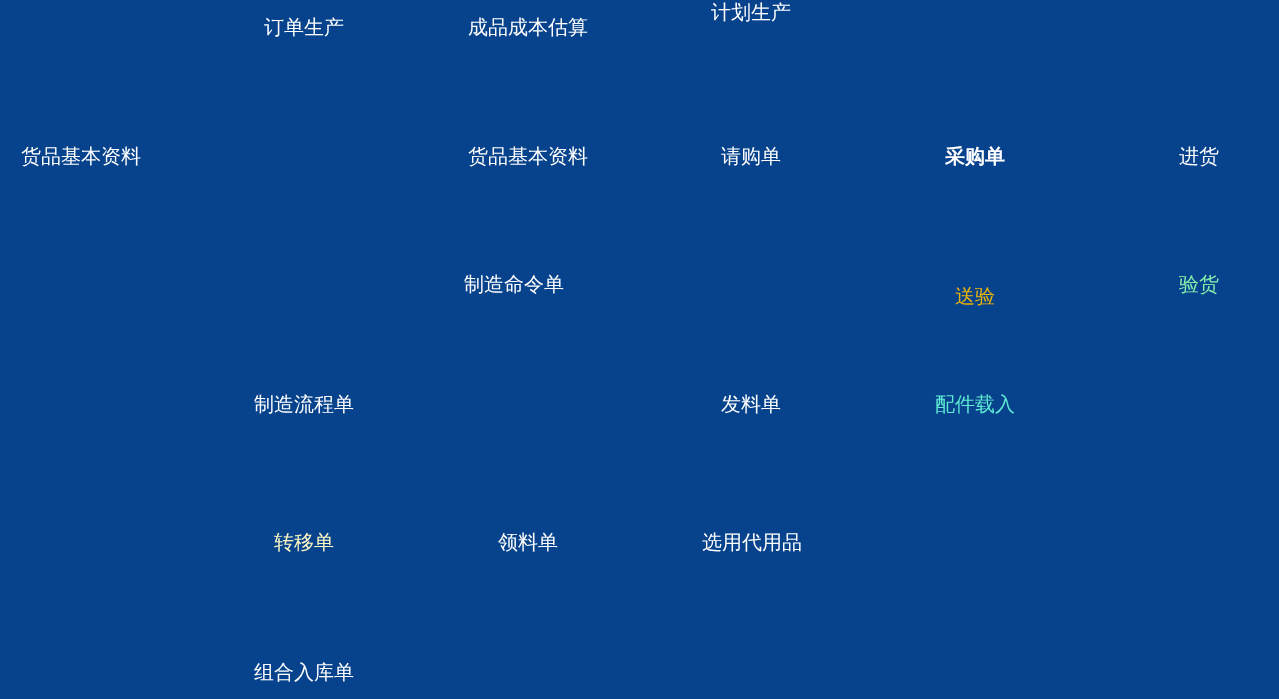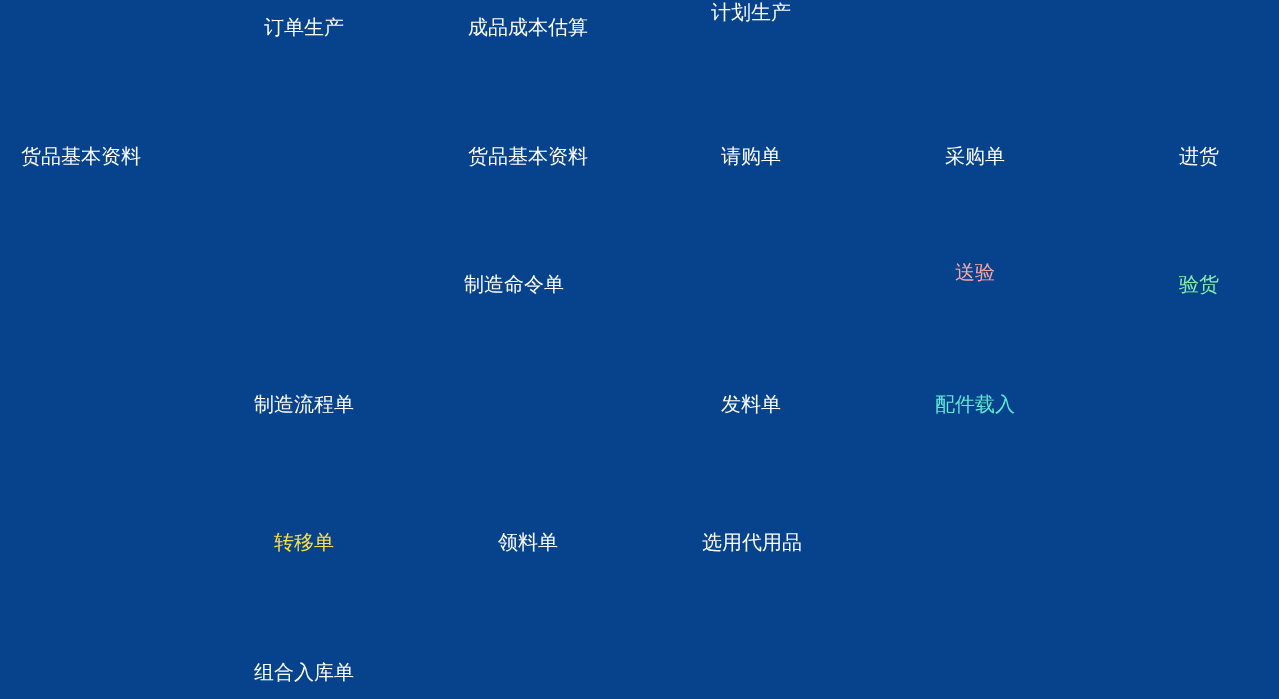--- a/index.html
+++ b/index.html
@@ -33,25 +33,25 @@
 </head>
 <body>
 
 <div class="diagram-canvas" style="width: 1279px; height: 699px; background: rgb(7, 66, 140);">
     <div class="node" style="left: 304px; top: 27px; color: rgb(255, 255, 255);">订单生产</div>
     <div class="node" style="left: 528px; top: 27px; color: rgb(255, 255, 255);">成品成本估算</div>
     <div class="node" style="left: 751px; top: 12px; color: rgb(255, 255, 255);">计划生产</div>
     <div class="node" style="left: 81px; top: 156px; color: rgb(255, 255, 255);">货品基本资料</div>
     <div class="node" style="left: 528px; top: 156px; color: rgb(255, 255, 255);">货品基本资料</div>
     <div class="node" style="left: 751px; top: 156px; color: rgb(255, 255, 255);">请购单</div>
-    <div class="node" style="left: 975px; top: 156px; color: rgb(255, 255, 255);">采购单</div>
+    <div class="node" style="left: 975px; top: 156px; color: rgb(255, 255, 255); font-weight: bold;">采购单</div>
     <div class="node" style="left: 1199px; top: 156px; color: rgb(255, 255, 255);">进货</div>
     <div class="node" style="left: 514px; top: 284px; color: rgb(255, 255, 255);">制造命令单</div>
-    <div class="node" style="left: 975px; top: 272px; color: #fca5a5;">送验</div>
+    <div class="node" style="left: 975px; top: 296px; color: #eab308;">送验</div>
     <div class="node" style="left: 1199px; top: 284px; color: #86efac;">验货</div>
     <div class="node" style="left: 304px; top: 404px; color: rgb(255, 255, 255);">制造流程单</div>
     <div class="node" style="left: 751px; top: 404px; color: rgb(255, 255, 255);">发料单</div>
     <div class="node" style="left: 975px; top: 404px; color: #5eead4;">配件载入</div>
-    <div class="node" style="left: 304px; top: 542px; color: #fde047;">转移单</div>
+    <div class="node" style="left: 304px; top: 542px; color: #fef9c3;">转移单</div>
     <div class="node" style="left: 528px; top: 542px; color: rgb(255, 255, 255);">领料单</div>
     <div class="node" style="left: 752px; top: 542px; color: rgb(255, 255, 255); text-align: center;">选用代用品</div>
     <div class="node" style="left: 304px; top: 672px; color: rgb(255, 255, 255);">组合入库单</div>
   </div>
 
 </body></html>

